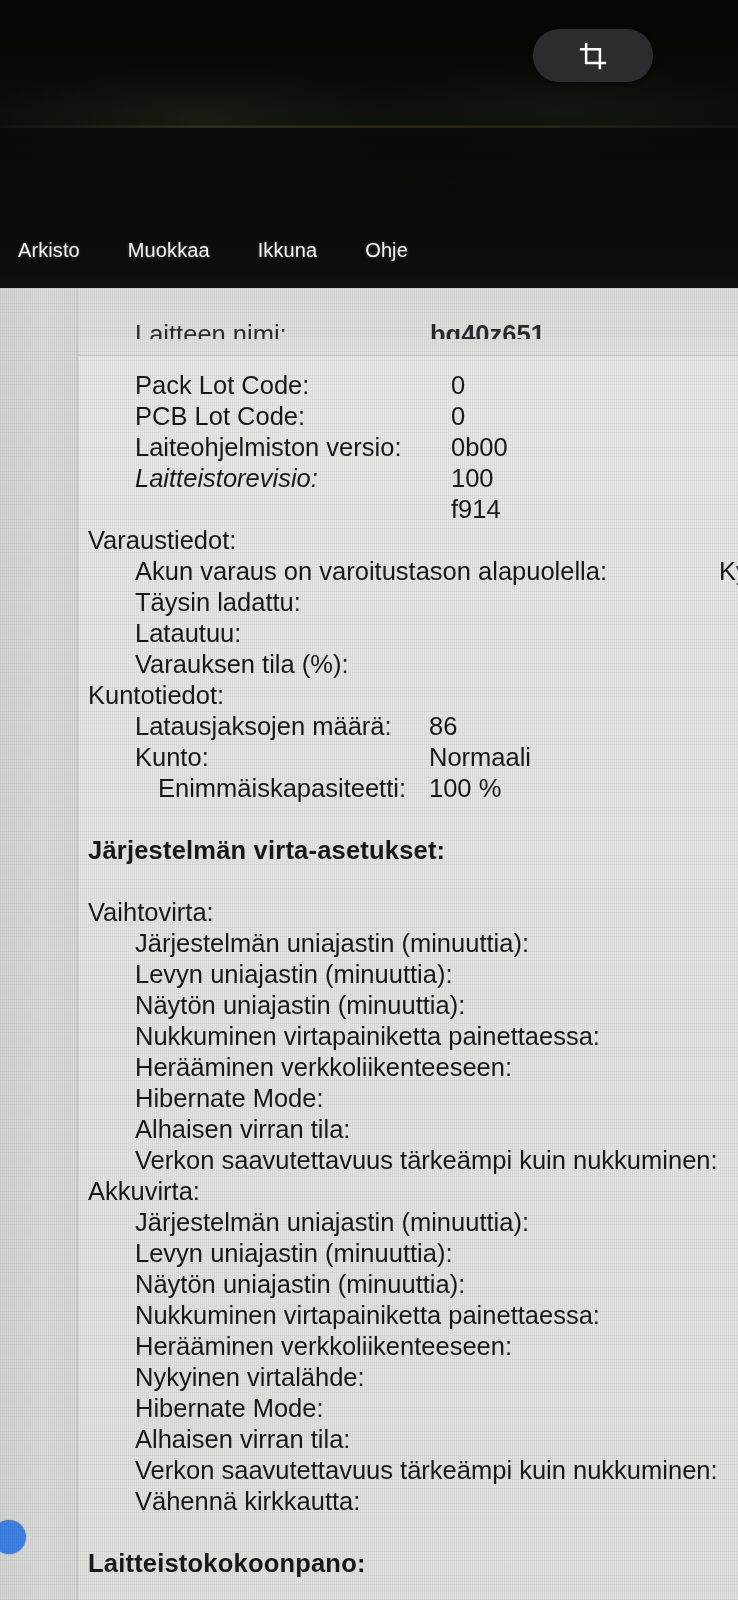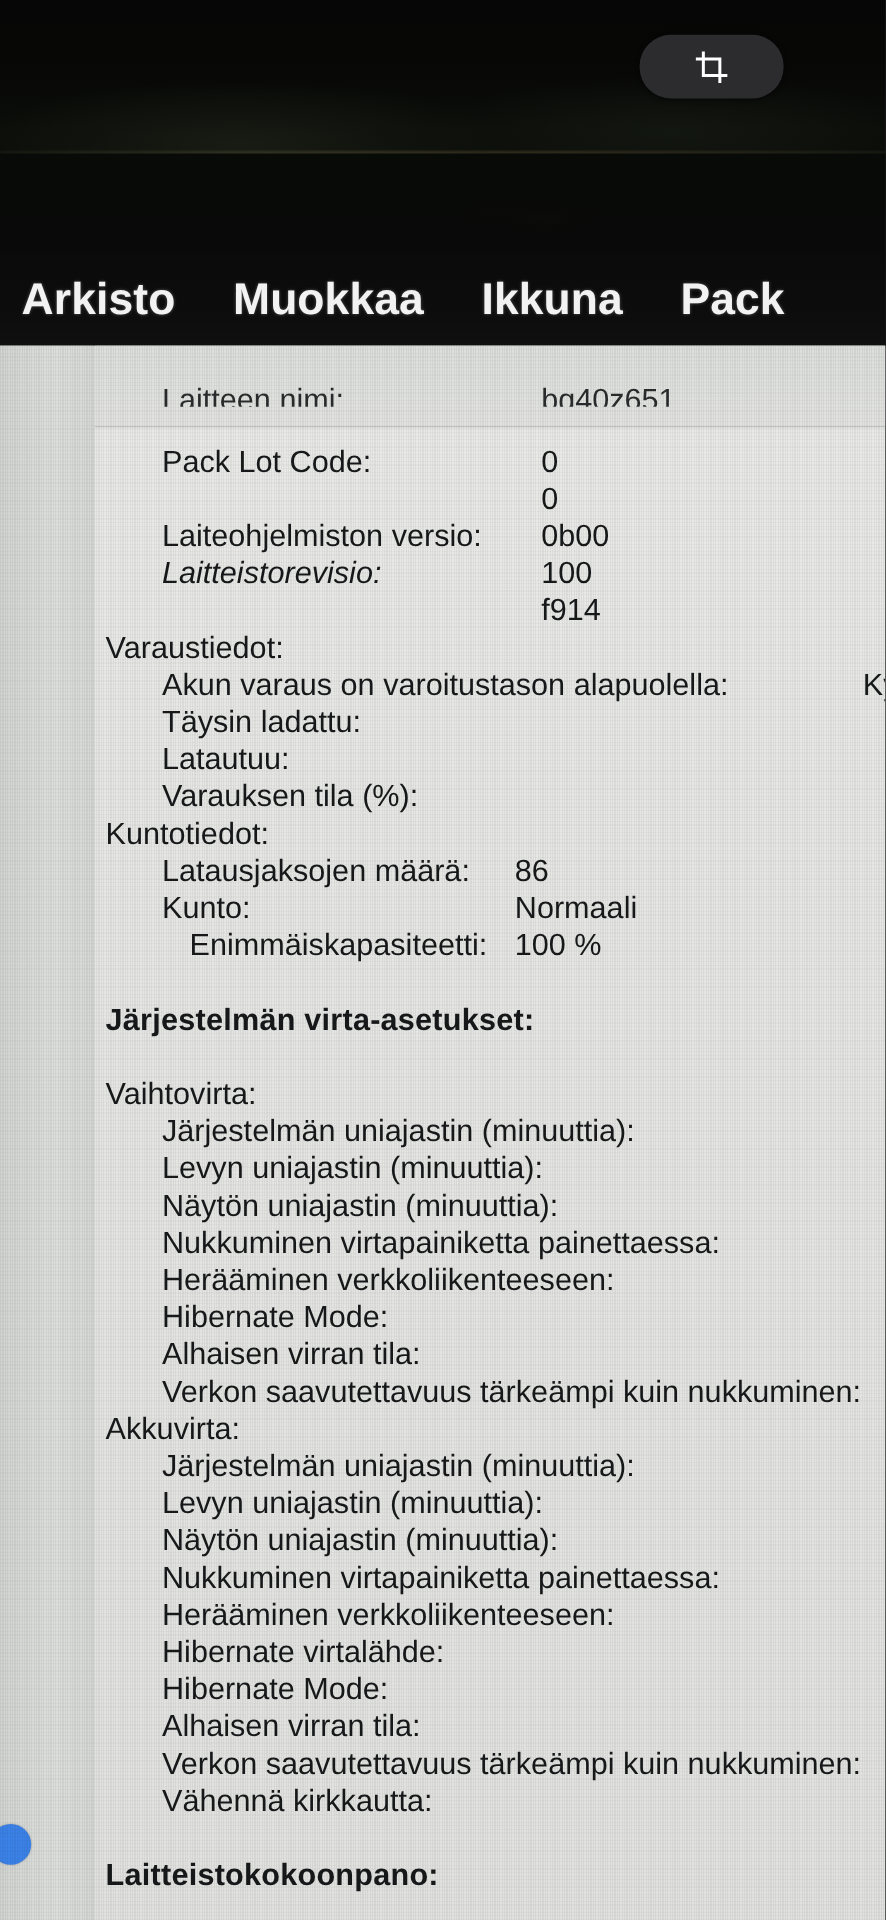--- a/index.html
+++ b/index.html
@@ -50,21 +50,21 @@
   }
   #crop-btn svg{ display:block; }
 
   
   #menubar{
     position:absolute; left:0; top:210px; width:738px; height:80px;
     background:linear-gradient(180deg,#0a0a0a,#0d0d0d 70%,#101010);
     display:flex; align-items:center; padding-left:18px;
   }
   .menu-item{
-    color:#f2f2f2; font-size:37px; font-weight:700; letter-spacing:.1px;
+    color:#f2f2f2; font-size:20px; font-weight:400; letter-spacing:.1px;
     margin-right:48px; white-space:nowrap;
     text-shadow:0 0 3px rgba(255,255,255,.30);
   }
 
   
   #window{
     position:absolute; left:0; top:288px; width:738px; height:1312px;
     background:#dfe0dd; overflow:hidden;
   }
   
@@ -123,39 +123,40 @@
         <path d="M6.5 2.5 V17.5 H21.5"></path>
         <path d="M2.5 6.5 H17.5 V21.5"></path>
       </svg>
     </span>
   </div>
 
   <div id="menubar">
     <span class="menu-item">Arkisto</span>
     <span class="menu-item">Muokkaa</span>
     <span class="menu-item">Ikkuna</span>
-    <span class="menu-item">Pack</span>
+    <span class="menu-item">Ohje</span>
   </div>
 
   <div id="window">
     <div id="sidebar">
       <div id="sidebar-dot"></div>
     </div>
     <div id="content">
       <div id="content-topband"></div>
       <div id="report">
           <div class="row" style="top: 31px; height: 20px; overflow: hidden; opacity: 0.9;">
             <span class="k" style="left: 56px;">Laitteen nimi:</span>
-            <span class="v" style="left: 372px;">bq40z651</span>
+            <span class="v" style="left: 351px; font-weight: bold;">bq40z651</span>
           </div>
           <div class="row" style="top: 82px;">
             <span class="k" style="left: 56px;">Pack Lot Code:</span>
             <span class="v" style="left: 372px;">0</span>
           </div>
           <div class="row" style="top: 113px;">
+            <span class="k" style="left: 56px;">PCB Lot Code:</span>
             <span class="v" style="left: 372px;">0</span>
           </div>
           <div class="row" style="top: 144px;">
             <span class="k" style="left: 56px;">Laiteohjelmiston versio:</span>
             <span class="v" style="left: 372px;">0b00</span>
           </div>
           <div class="row" style="top: 175px;">
             <span class="k" style="left: 56px; font-style: italic;">Laitteistorevisio:</span>
             <span class="v" style="left: 372px;">100</span>
           </div>
@@ -235,21 +236,21 @@
           <div class="row" style="top: 981px;">
             <span class="k" style="left: 56px;">Näytön uniajastin (minuuttia):</span>
           </div>
           <div class="row" style="top: 1012px;">
             <span class="k" style="left: 56px;">Nukkuminen virtapainiketta painettaessa:</span>
           </div>
           <div class="row" style="top: 1043px;">
             <span class="k" style="left: 56px;">Herääminen verkkoliikenteeseen:</span>
           </div>
           <div class="row" style="top: 1074px;">
-            <span class="k" style="left: 56px;">Hibernate virtalähde:</span>
+            <span class="k" style="left: 56px;">Nykyinen virtalähde:</span>
           </div>
           <div class="row" style="top: 1105px;">
             <span class="k" style="left: 56px;">Hibernate Mode:</span>
           </div>
           <div class="row" style="top: 1136px;">
             <span class="k" style="left: 56px;">Alhaisen virran tila:</span>
           </div>
           <div class="row" style="top: 1167px;">
             <span class="k" style="left: 56px;">Verkon saavutettavuus tärkeämpi kuin nukkuminen:</span>
           </div>

